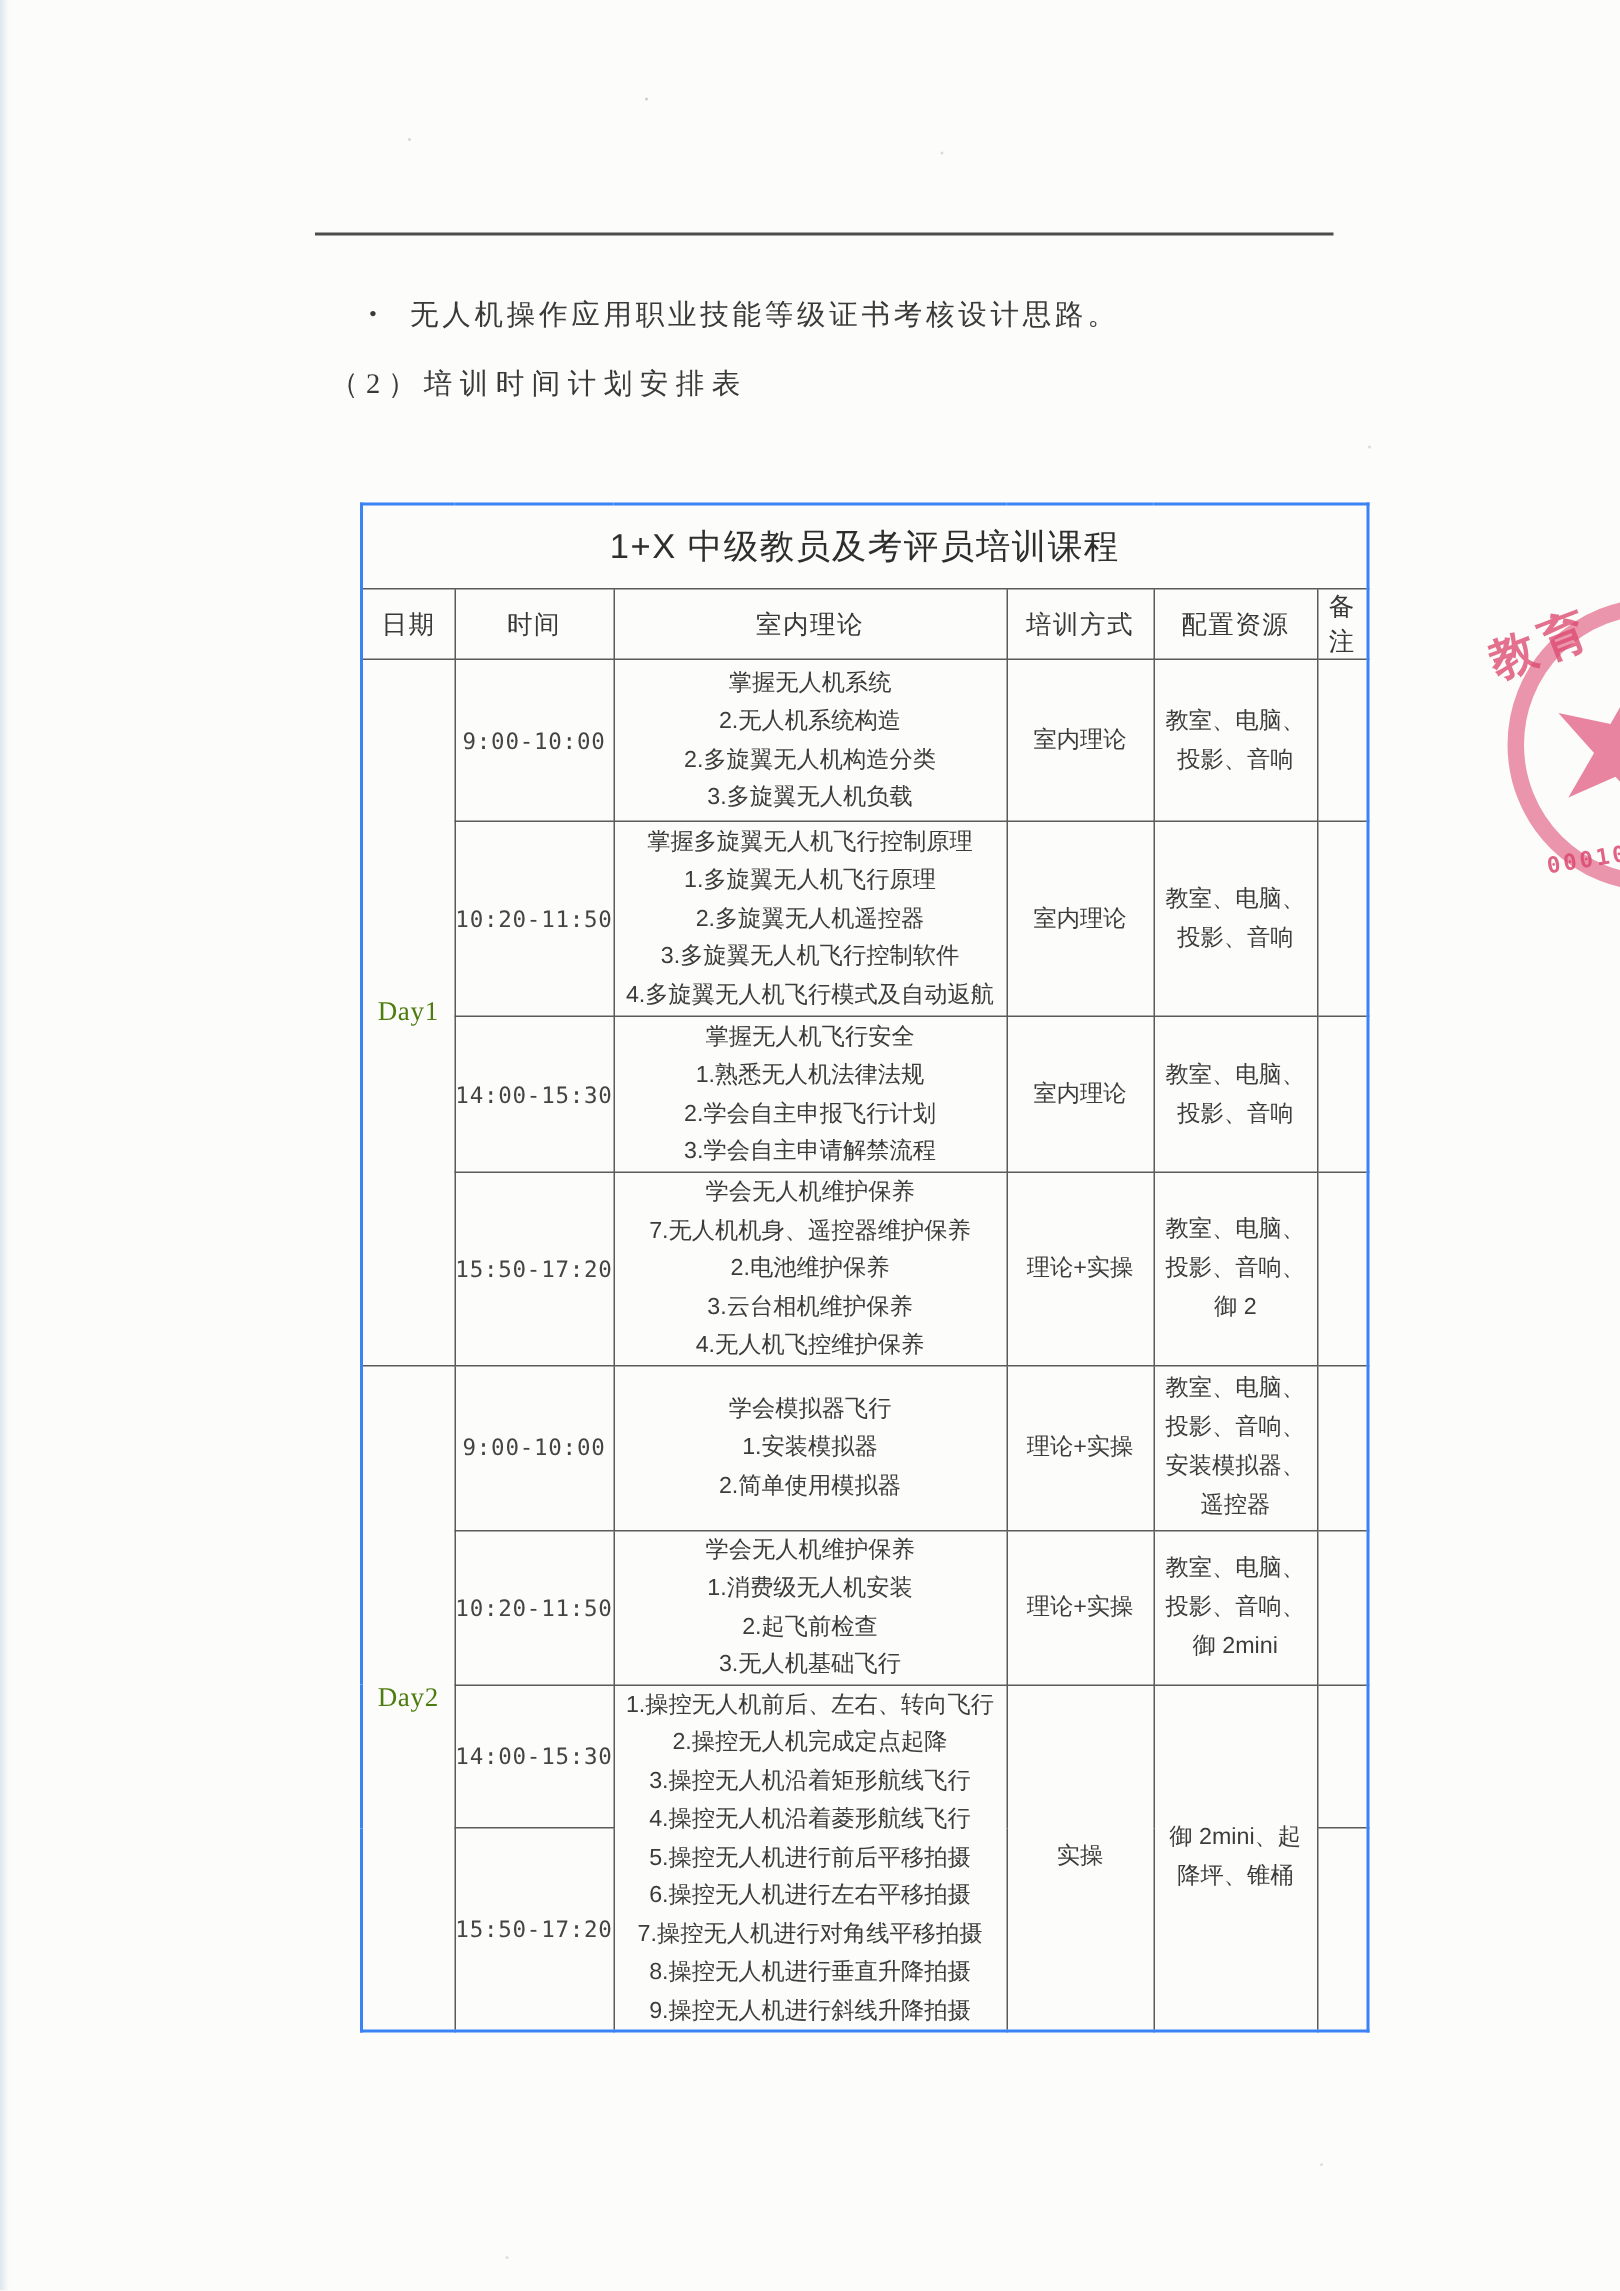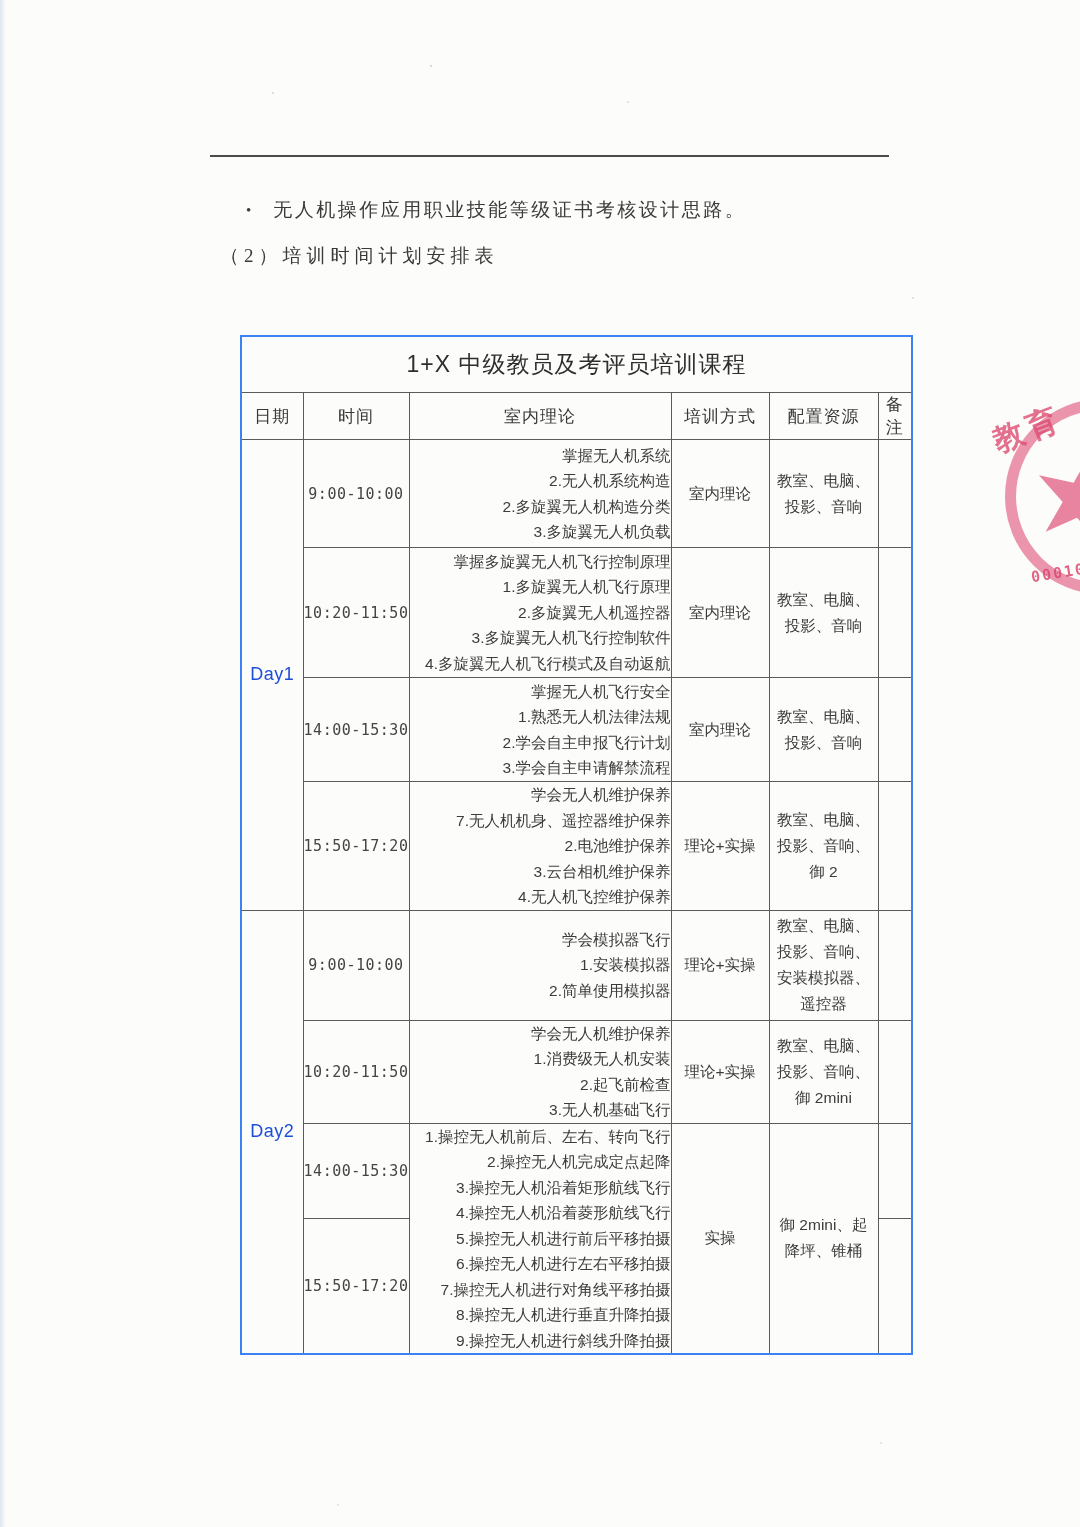--- a/index.html
+++ b/index.html
@@ -49,27 +49,27 @@
   table.course th, table.course td {
     border:1px solid #5b5b5b; padding:0; vertical-align:middle;
     text-align:center; font-weight:normal; overflow:hidden;
   }
   th.tbl-title {
     font-size:23px; color:#2e2e2e; letter-spacing:1px; font-weight:500;
     height:55px;
   }
   tr.head-row { height:31px; }
   tr.head-row th { font-size:17px; color:#383838; letter-spacing:1px; }
-  td.cell-day  { font-size:18px; letter-spacing:.5px; color:#1d4ed8; }
+  td.cell-day  { font-size:18px; letter-spacing:.5px; color:#4d7c0f;font-family:Liberation Serif, serif; }
   td.cell-time {
     font-family:"DejaVu Sans Mono", monospace; font-size:15px;
     letter-spacing:.5px; color:#444;
   }
   td.cell-content { text-align:left; padding:4px 4px 4px 15px; }
-  td.cell-content .line { line-height:25.5px; text-align:right; white-space:nowrap; }
+  td.cell-content .line { line-height:25.5px; text-align:center; white-space:nowrap; }
   td.cell-method .line, td.cell-resource .line { line-height:26px; }
   td.cell-resource { padding:2px 3px; }
   td.cell-remark { }
   
   .stamp {
     position:absolute; left:983px; top:393px; width:97px; height:212px;
     overflow:hidden; pointer-events:none;
   }
   .stamp-ring {
     position:absolute; left:22px; top:6px; width:173px; height:173px;

